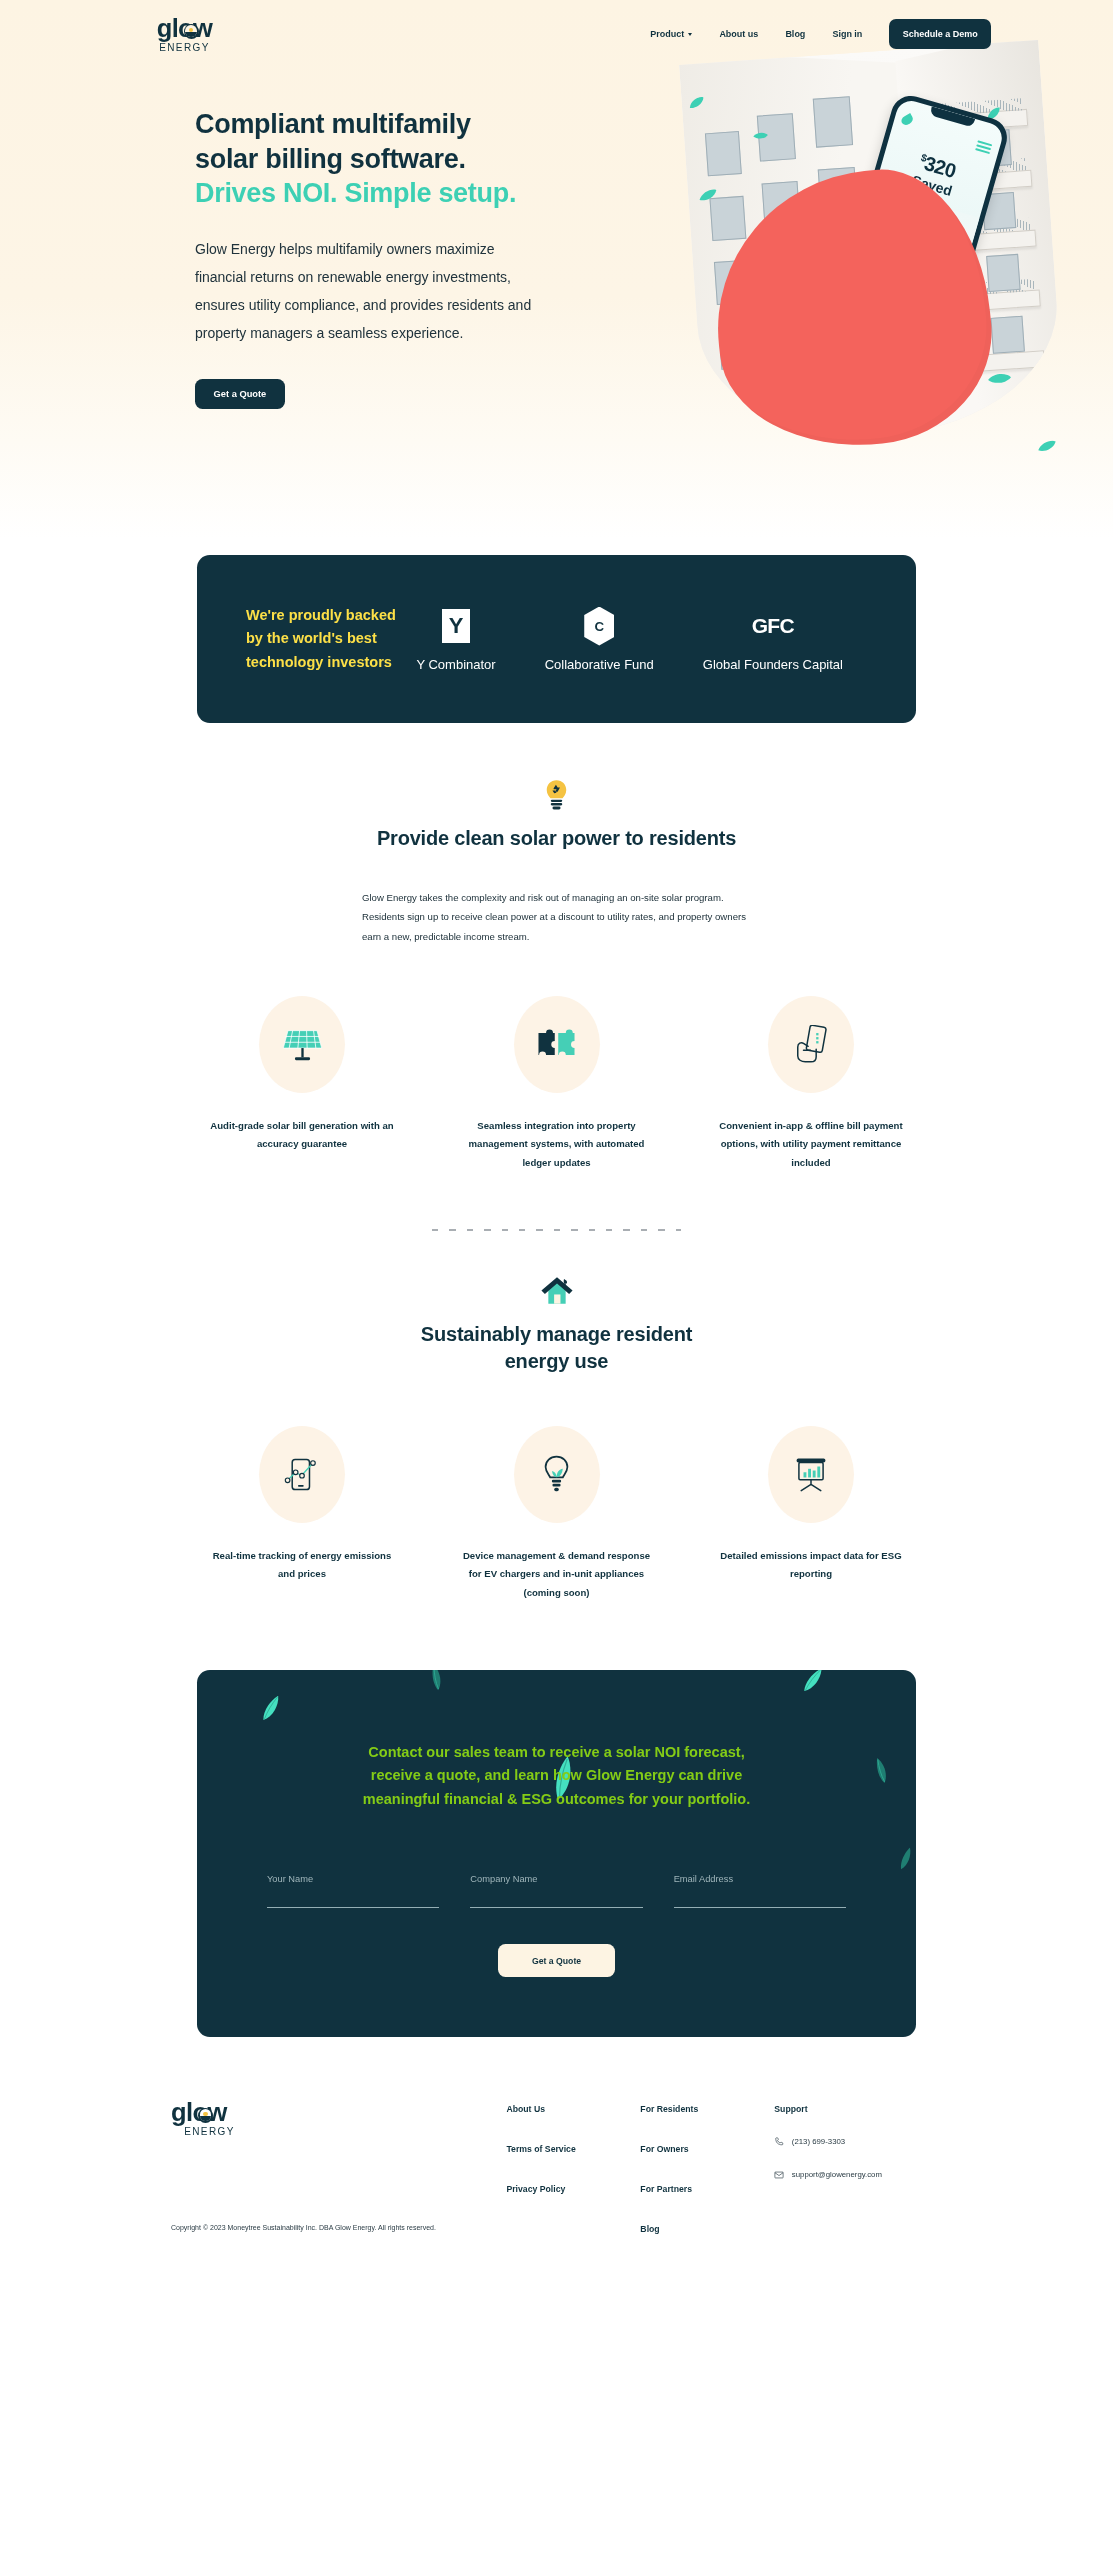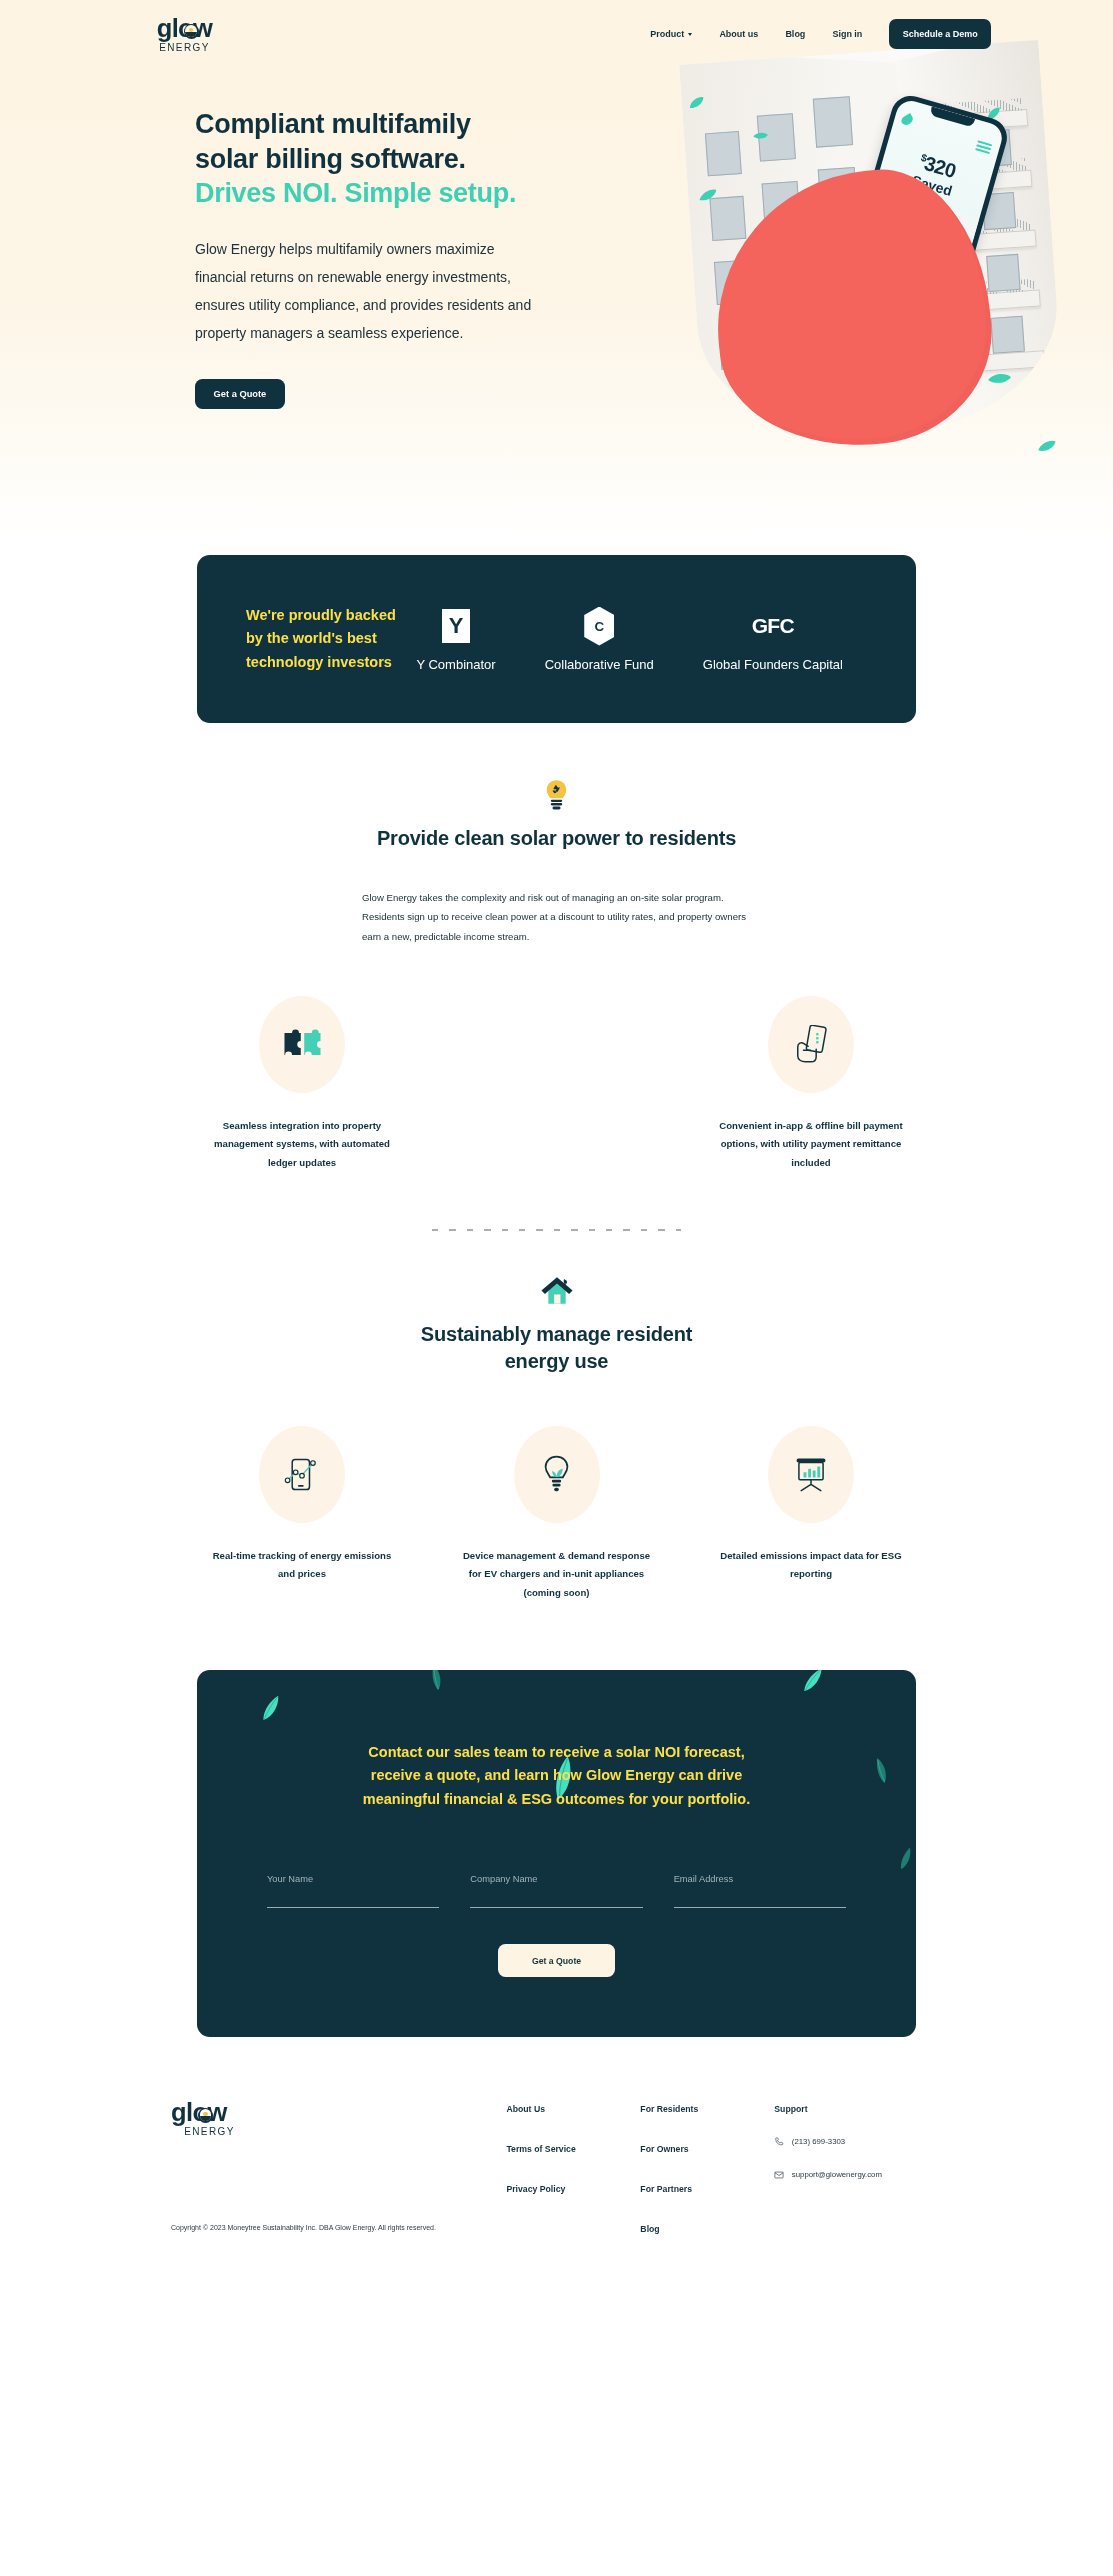--- a/index.html
+++ b/index.html
@@ -198,21 +198,21 @@
   }
 
   
   .cta-wrap { width:1113px; padding-top:67px; }
   .cta {
     width:719px; margin:0 auto; background:#10323F; border-radius:12.8px;
     padding:71px 70px 60px; position:relative; overflow:hidden;
   }
   .cta-h {
     position:relative; z-index:3;
-    text-align:center; color:#fde047; font-size:14.5px; font-weight:bold;
+    text-align:center; color:#84cc16; font-size:14.5px; font-weight:bold;
     line-height:1.62; max-width:406px; margin:0 auto;
   }
   .cta-form {
     position:relative; z-index:3;
     margin-top:63px; display:flex; justify-content:space-between; gap:31px;
   }
   .field { flex:1; }
   .field input {
     width:100%; background:transparent; border:none;
     border-bottom:1.2px solid #94AEB4; padding:0 0 23px 0;
@@ -433,20 +433,32 @@
         <rect x="13" y="36" width="20" height="4" rx="2" fill="#10323F"></rect>
         <rect x="13" y="42" width="20" height="4" rx="2" fill="#10323F"></rect>
         <rect x="16" y="48" width="14" height="5" rx="2.5" fill="#10323F"></rect>
         <path d="M18 16l4-6 3 5h4l-4 7h-4l2-4h-5Zm-2 4 3 5 4-1-2-4h-5Z" fill="#10323F"></path>
       </svg>
     </div>
     <h2 class="feat-h2">Provide clean solar power to residents</h2>
     <p class="feat-p">Glow Energy takes the complexity and risk out of managing an on-site solar program. Residents sign up to receive clean power at a discount to utility rates, and property owners earn a new, predictable income stream.</p>
 
     <div class="cards">
+      <div class="card">
+        <div class="card-badge">
+          <svg width="41" height="36" viewBox="0 0 70 62">
+            <path d="M10 8h50l8 30H2L10 8Z" fill="#45CFB6"></path>
+            <path d="M10 8h50l8 30H2L10 8Z" fill="none" stroke="#FFFFFF" stroke-width="1.2"></path>
+            <path d="M18 8 12 38M30 8 27 38M42 8 43 38M54 8 58 38M6 18h58M4 28h62" stroke="#FFFFFF" stroke-width="1.4"></path>
+            <rect x="33" y="38" width="4" height="16" fill="#10323F"></rect>
+            <rect x="22" y="54" width="26" height="5" rx="2" fill="#10323F"></rect>
+          </svg>
+        </div>
+        <div class="card-text">Audit-grade solar bill generation with an accuracy guarantee</div>
+      </div>
 
       <div class="card">
         <div class="card-badge">
           <svg width="43" height="34" viewBox="0 0 74 58">
             <path d="M6 10h13a6 6 0 0 1 12 0h3v14a6 6 0 0 0 0 12v12H19a6 6 0 0 0-12 0H6V10Z" fill="#10323F"></path>
             <path d="M40 10h13a6 6 0 0 1 12 0h3v14a6 6 0 0 0 0 12v12H53a6 6 0 0 0-12 0h-1V10Z" fill="#45CFB6"></path>
           </svg>
         </div>
         <div class="card-text">Seamless integration into property management systems, with automated ledger updates</div>
       </div>

